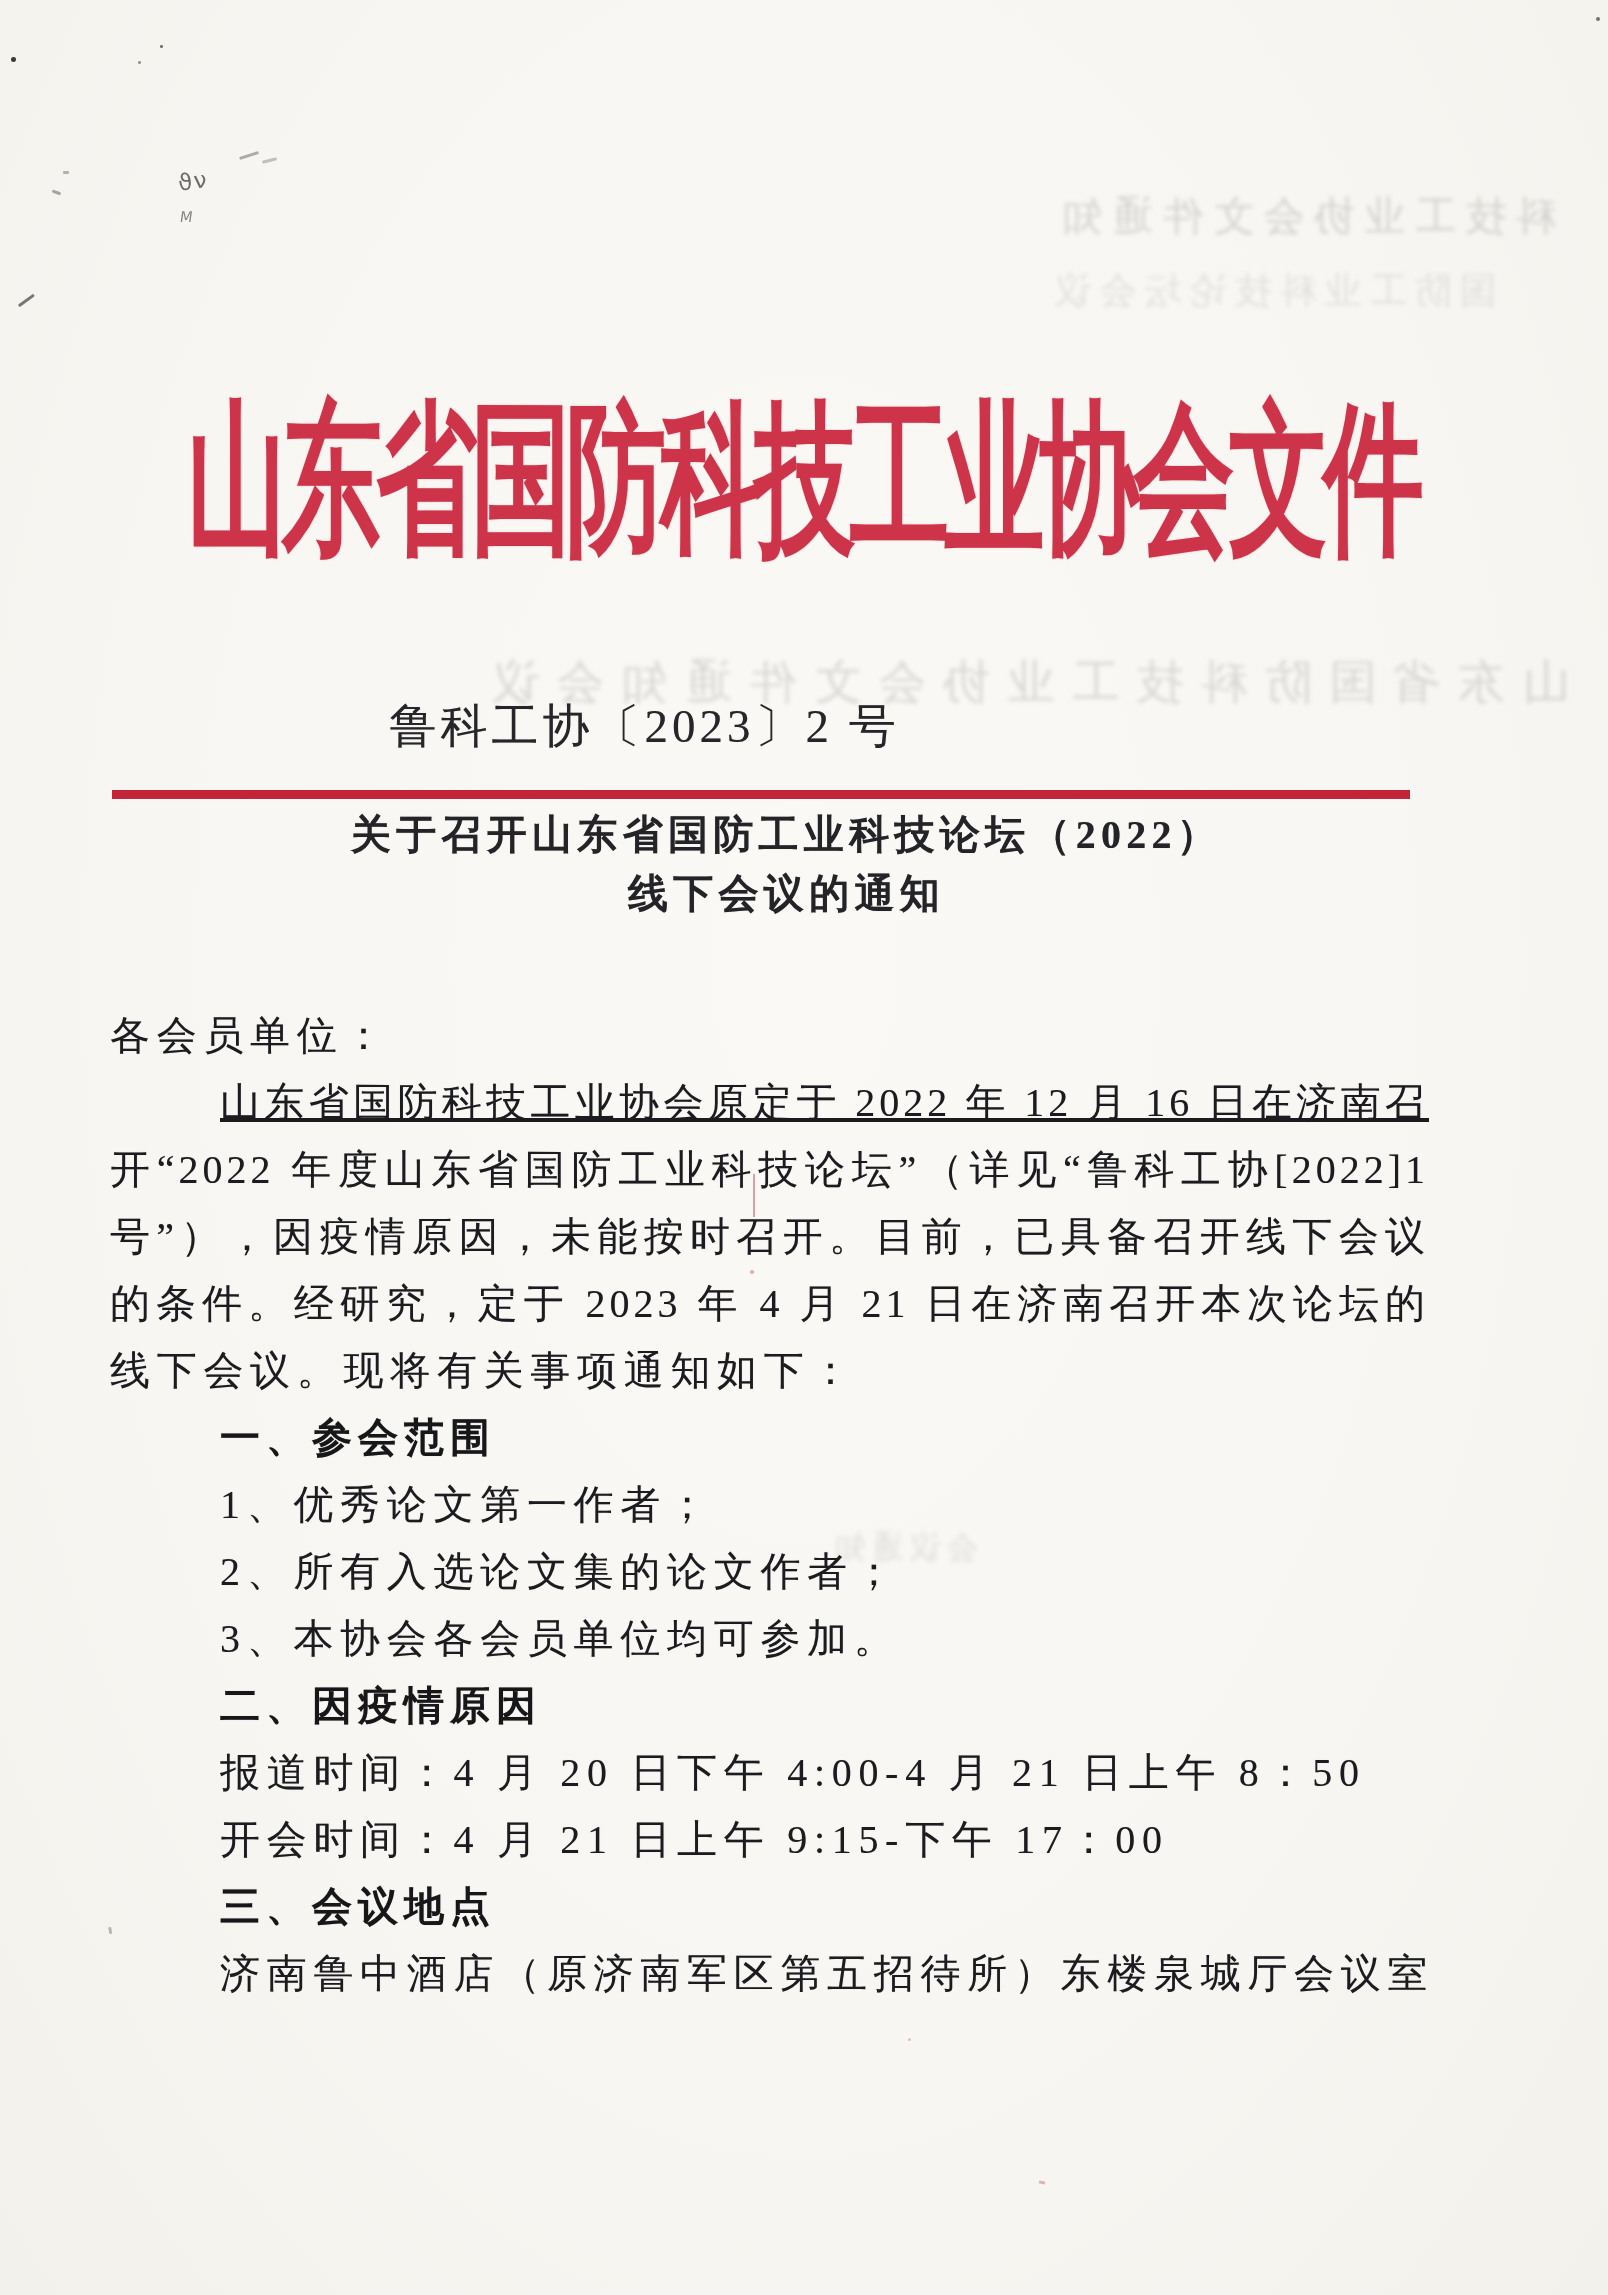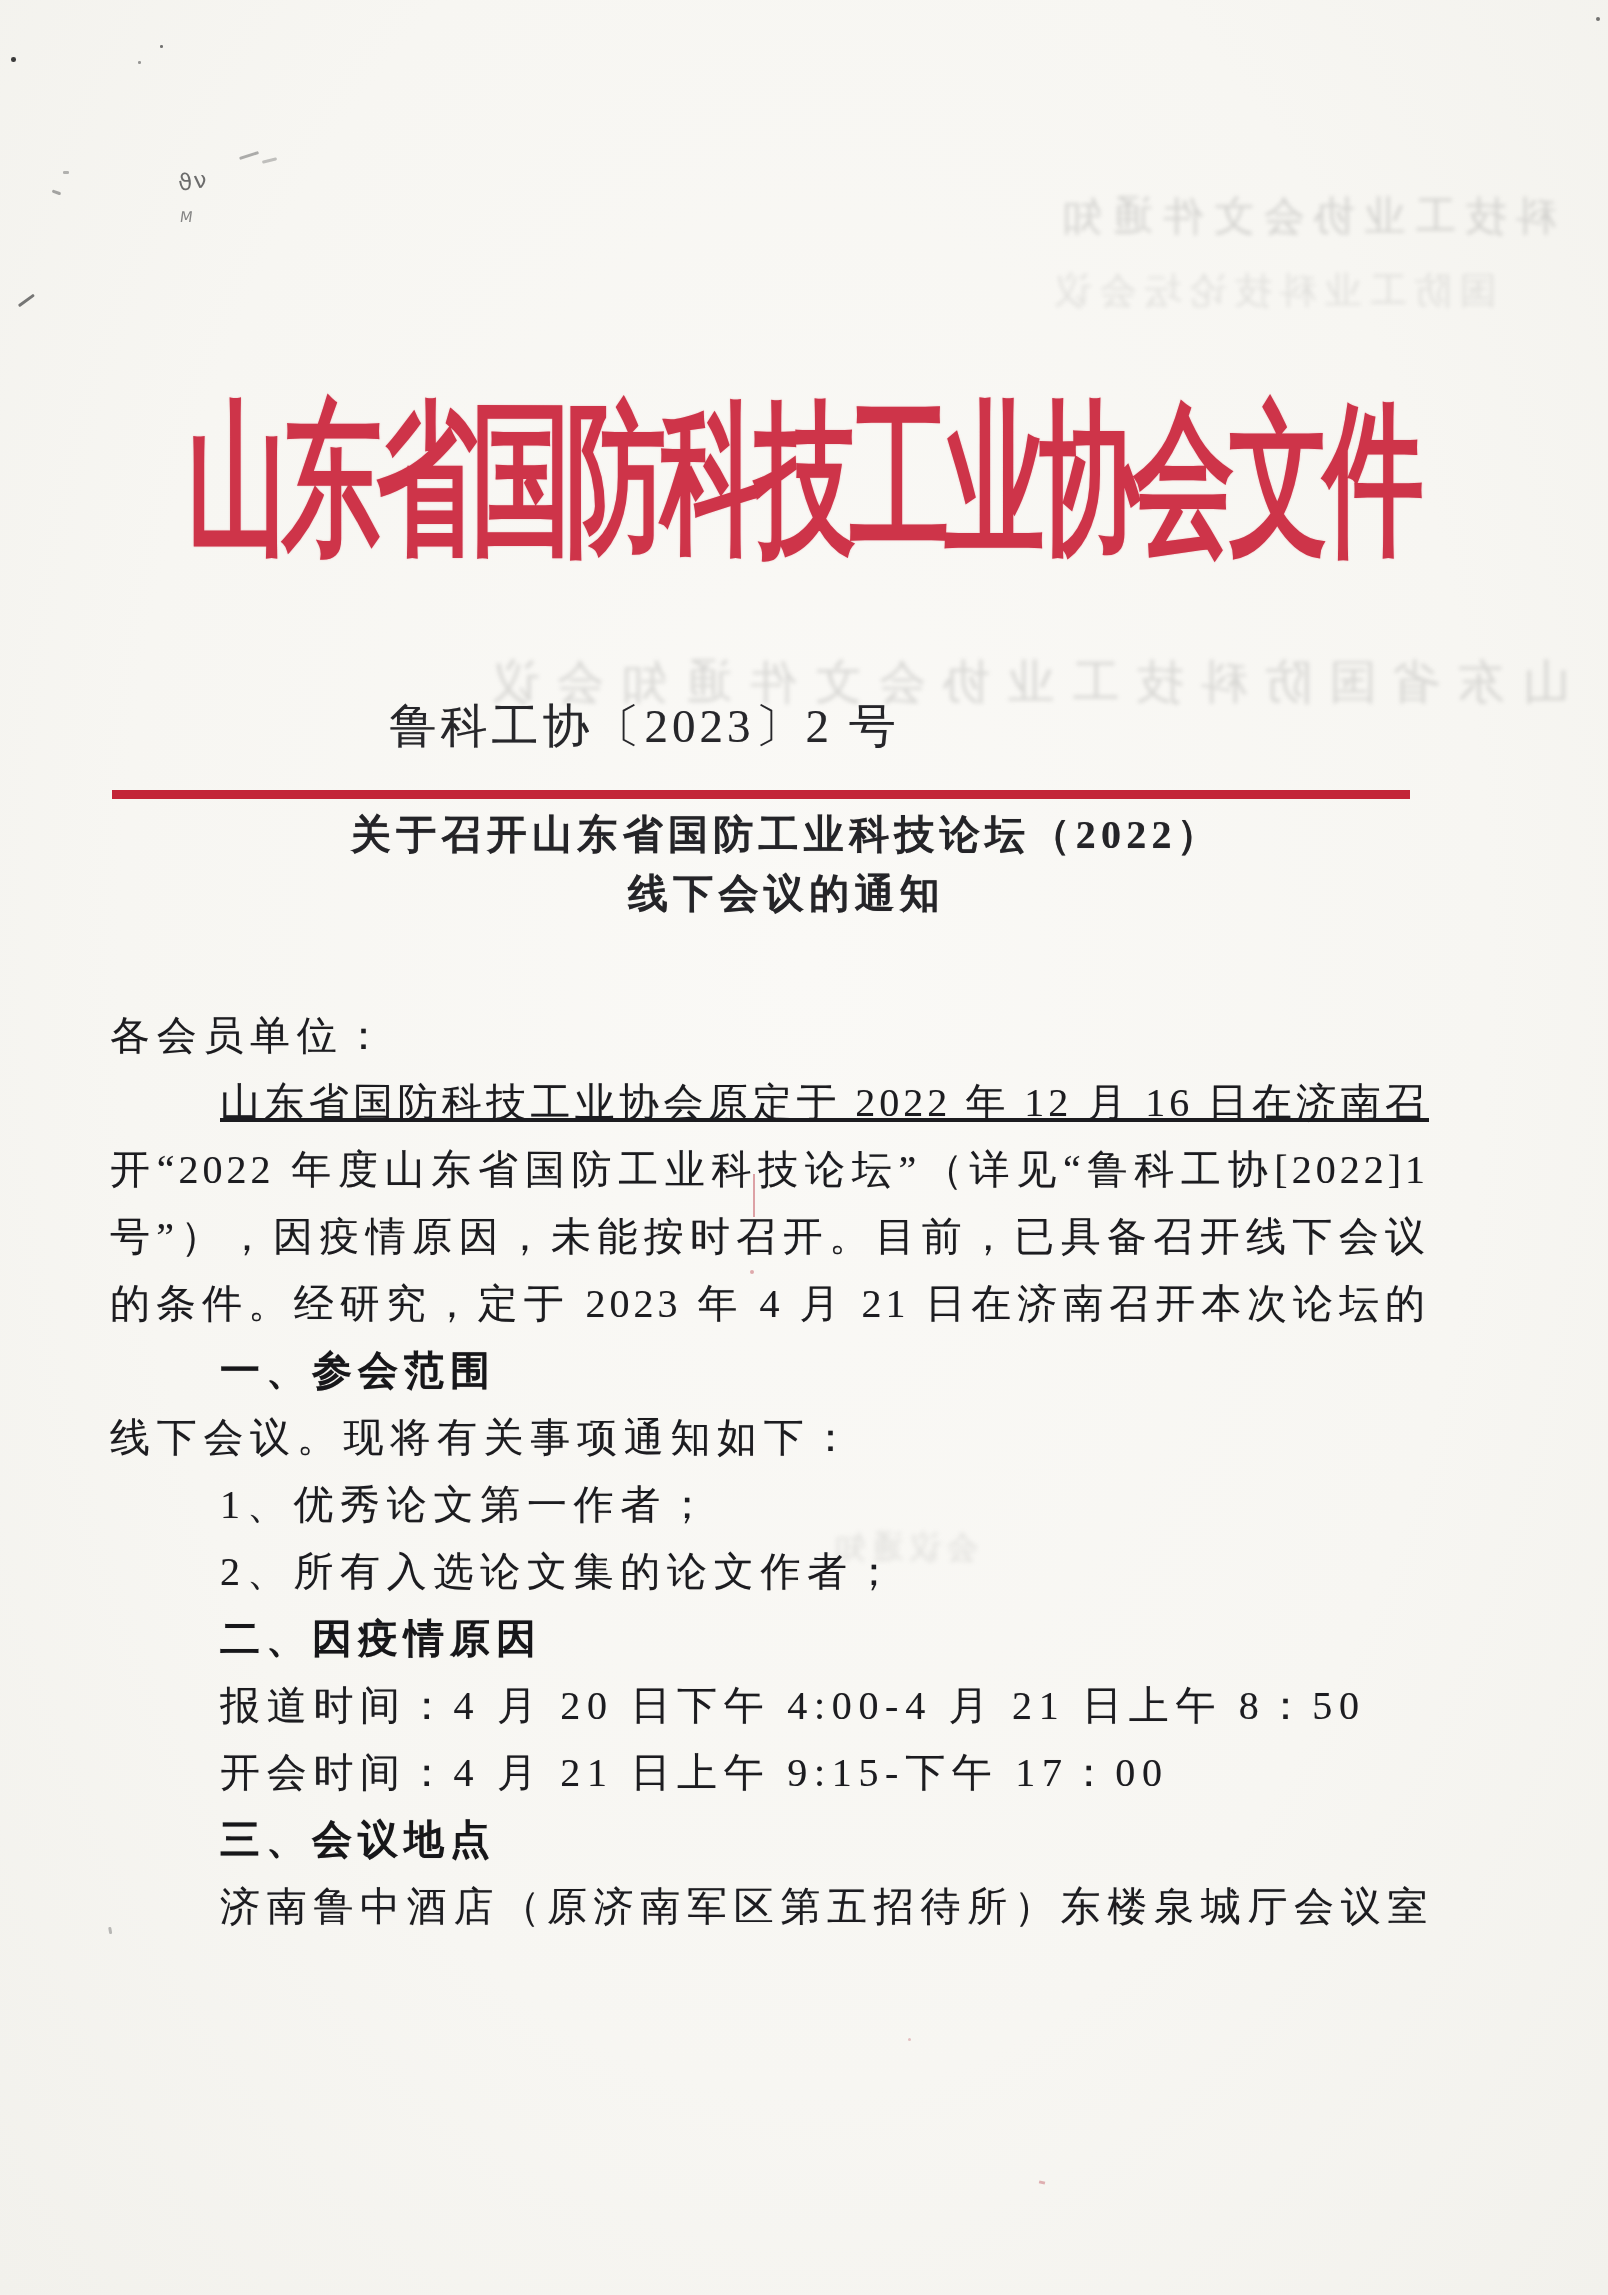--- a/index.html
+++ b/index.html
@@ -131,24 +131,25 @@
     <div>关于召开山东省国防工业科技论坛（2022）</div>
     <div>线下会议的通知</div>
   </div>
 
   <div class="body">
     <div class="l">各会员单位：</div>
     <div class="l jfull tind">山东省国防科技工业协会原定于 2022 年 12 月 16 日在济南召</div>
     <div class="l jfull">开“2022 年度山东省国防工业科技论坛”（详见“鲁科工协[2022]1</div>
     <div class="l jfull">号”），因疫情原因，未能按时召开。目前，已具备召开线下会议</div>
     <div class="l jfull">的条件。经研究，定于 2023 年 4 月 21 日在济南召开本次论坛的</div>
+    <div class="l">线下会议。现将有关事项通知如下：</div>
     <div class="l ind head">一、参会范围</div>
-    <div class="l">线下会议。现将有关事项通知如下：</div>
     <div class="l ind">1、优秀论文第一作者；</div>
     <div class="l ind">2、所有入选论文集的论文作者；</div>
+    <div class="l ind">3、本协会各会员单位均可参加。</div>
     <div class="l ind head">二、因疫情原因</div>
     <div class="l ind">报道时间：4 月 20 日下午 4:00-4 月 21 日上午 8：50</div>
     <div class="l ind">开会时间：4 月 21 日上午 9:15-下午 17：00</div>
     <div class="l ind head">三、会议地点</div>
     <div class="l ind">济南鲁中酒店（原济南军区第五招待所）东楼泉城厅会议室</div>
   </div>
 
 </div>
 
 

